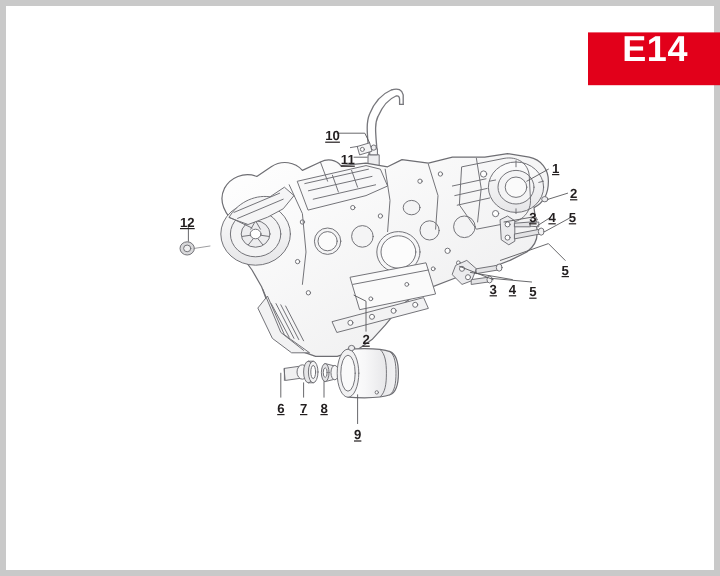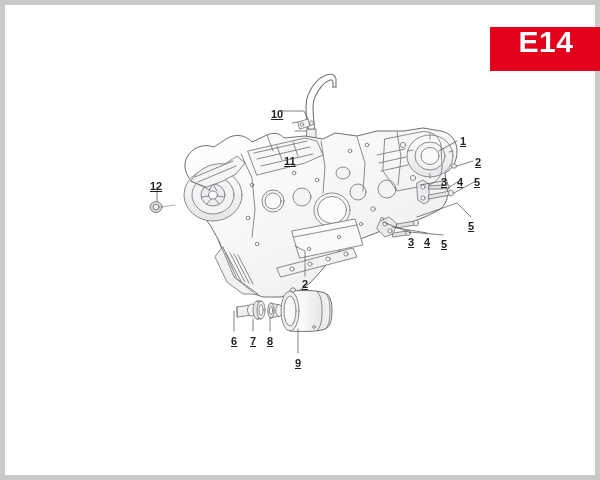--- a/index.html
+++ b/index.html
@@ -322,21 +322,21 @@
     <div class="callout" style="left:455px; top:131px;">1</div>
     <div class="callout" style="left:470px; top:152px;">2</div>
     <div class="callout" style="left:436px; top:172px;">3</div>
     <div class="callout" style="left:452px; top:172px;">4</div>
     <div class="callout" style="left:469px; top:172px;">5</div>
     <div class="callout" style="left:463px; top:216px;">5</div>
     <div class="callout" style="left:403px; top:232px;">3</div>
     <div class="callout" style="left:419px; top:232px;">4</div>
     <div class="callout" style="left:436px; top:234px;">5</div>
     <div class="callout" style="left:266px; top:104px;">10</div>
-    <div class="callout" style="left:279px; top:124px;margin-top:27px;">11</div>
+    <div class="callout" style="left:279px; top:124px;">11</div>
     <div class="callout" style="left:145px; top:176px;">12</div>
     <div class="callout" style="left:297px; top:274px;">2</div>
     <div class="callout" style="left:226px; top:331px;">6</div>
     <div class="callout" style="left:245px; top:331px;">7</div>
     <div class="callout" style="left:262px; top:331px;">8</div>
     <div class="callout" style="left:290px; top:353px;">9</div>
 
   </div>
 
   <div id="badge">

